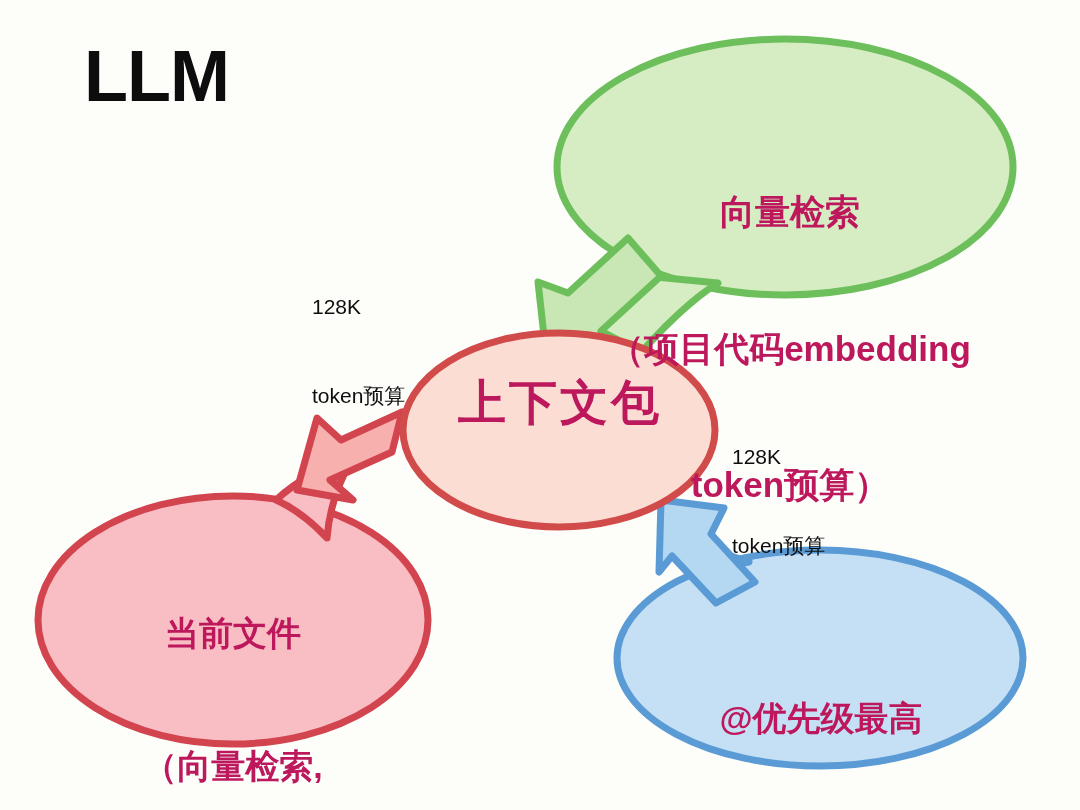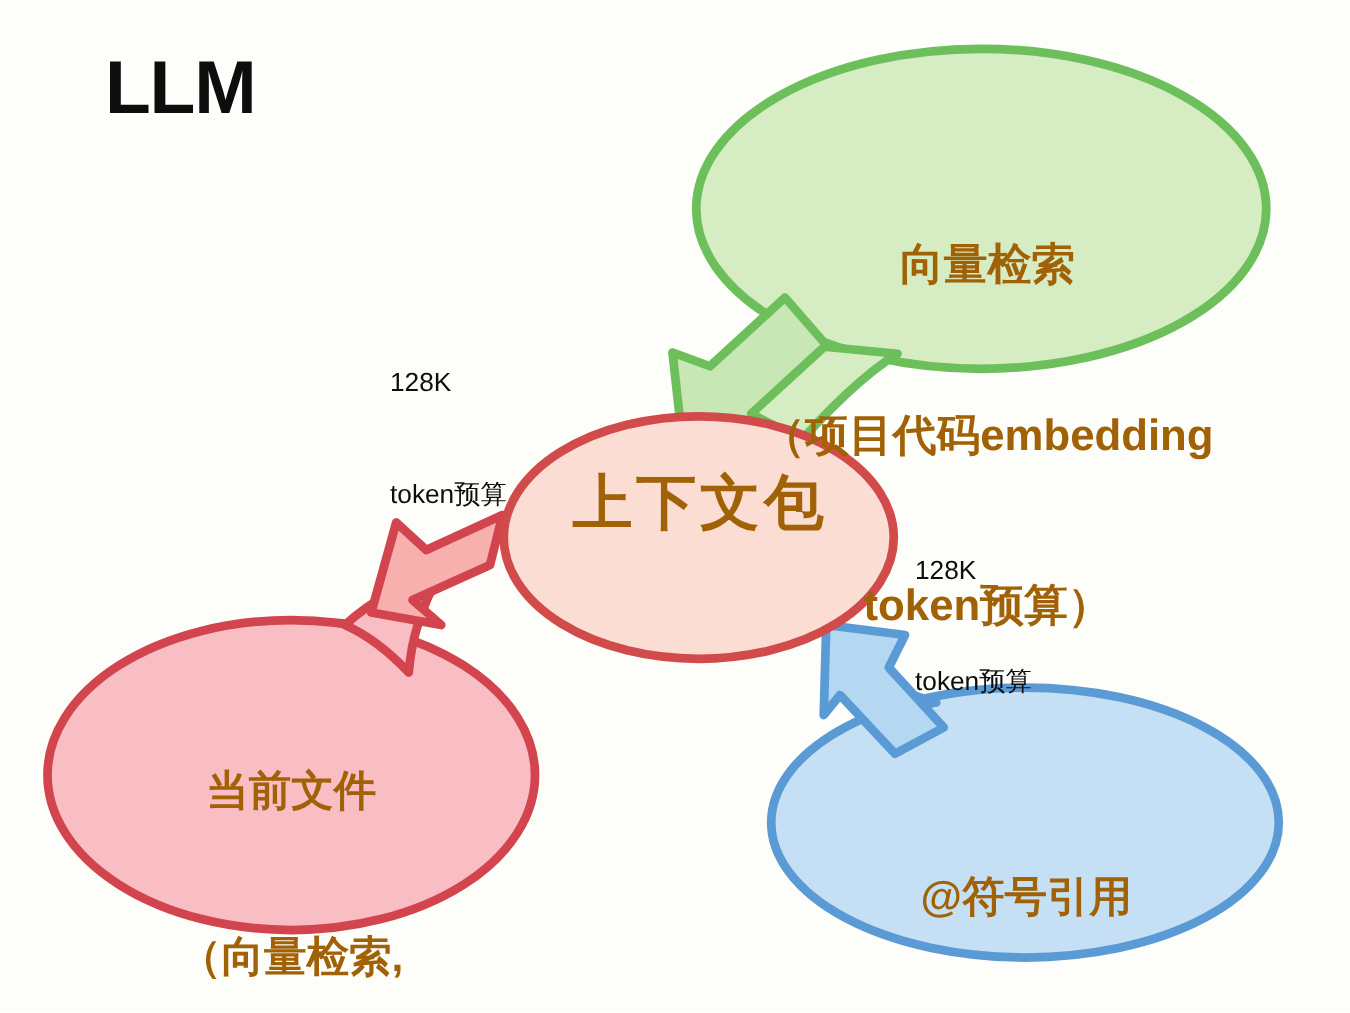--- a/index.html
+++ b/index.html
@@ -28,42 +28,42 @@
     color: #0d0d0d;
     line-height: 1.18;
     white-space: pre;
     text-align: center;
     font-weight: 700;
   }
   
   #llm-title {
     left: 84px;
     top: 40px;
-    font-size: 60px;
+    font-size: 72px;
     font-weight: 700;
     letter-spacing: -1px;
     line-height: 1;
     text-align: left;
     font-family: "Liberation Sans", "DejaVu Sans", sans-serif;
   }
   
   .budget {
     font-size: 21px;
     font-weight: 400;
     line-height: 1.42;
     text-align: left;
     letter-spacing: 0px;
   }
   #budget-left  { left: 312px; top: 232px; }
   #budget-right { left: 732px; top: 382px; }
 
   
   .bubble-text {
     position: absolute;
-    color: #a16207;
+    color: #be185d;
     font-weight: 700;
     text-align: center;
     line-height: 1.3;
     white-space: pre;
   }
   #green-text {
     left: 560px;
     top: 98px;
     width: 460px;
     font-size: 35px;
@@ -166,17 +166,17 @@
 
   <div class="bubble-text" id="center-text">上下文包</div>
 
   <div class="bubble-text" id="pink-text">
     <span class="line">当前文件</span>
     <span class="line">（向量检索,</span>
     
   </div>
 
   <div class="bubble-text" id="blue-text">
-    <span class="line">@符号引用</span>
+    <span class="line">@优先级最高</span>
     
   </div>
 
 </div>
 
 </body></html>

